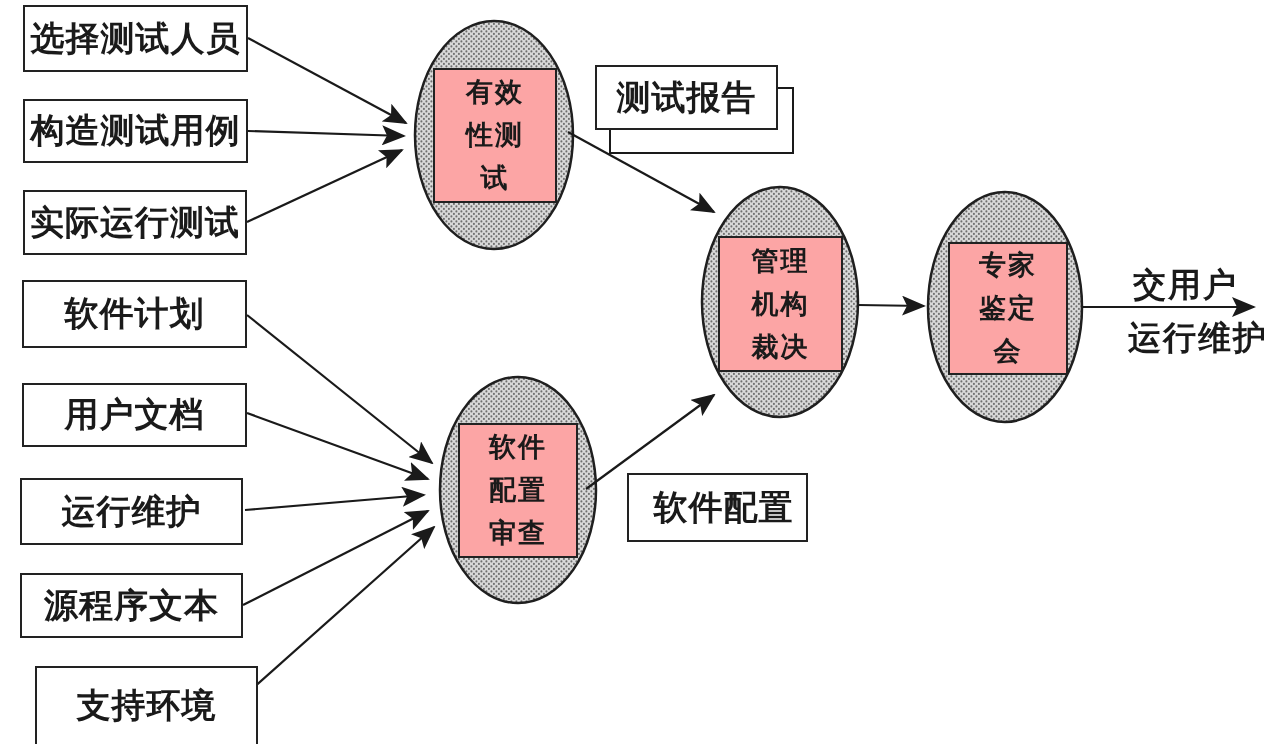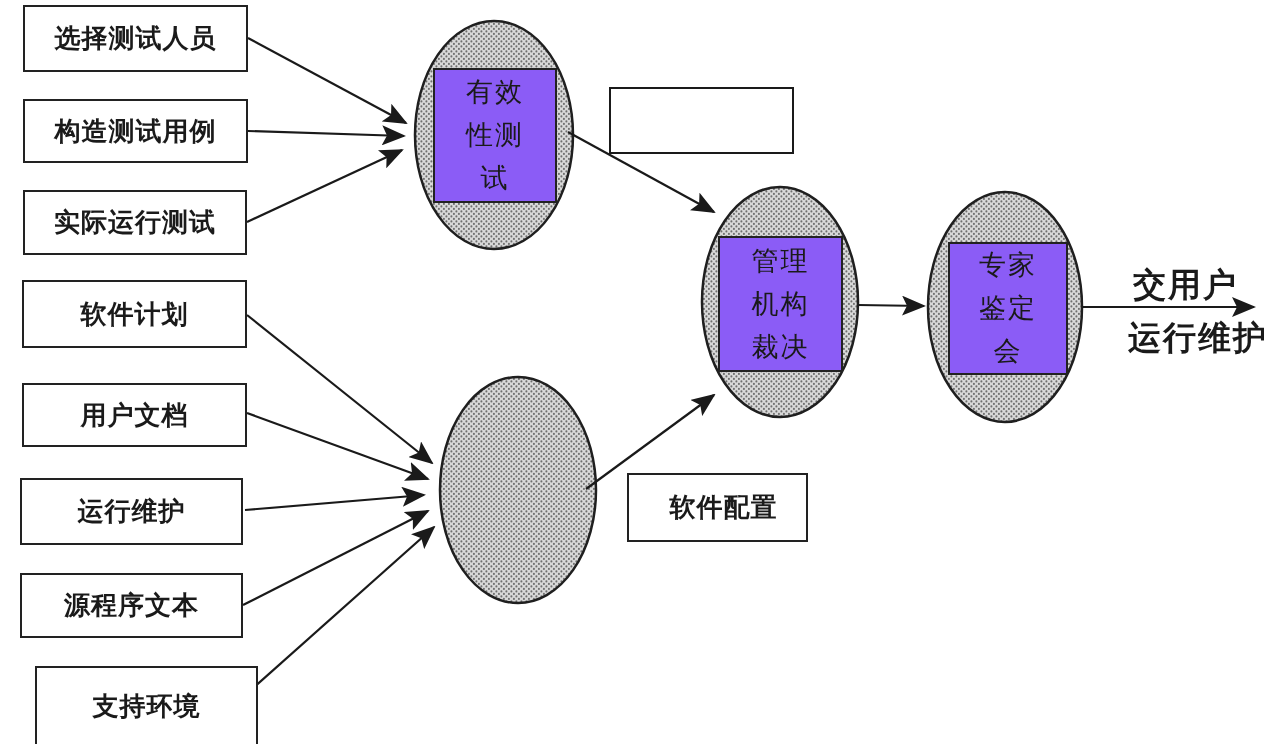--- a/index.html
+++ b/index.html
@@ -11,29 +11,29 @@
     font-family:"Liberation Serif","DejaVu Serif",serif;
     color:#1a1a1a;
     overflow:hidden;
   }
   #wires{position:absolute;left:0;top:0;z-index:0;}
   .box{
     position:absolute;z-index:2;
     background:#ffffff;
     border:2px solid #222222;
     display:flex;align-items:center;justify-content:center;
-    font-size:26px;font-weight:600;letter-spacing:1px;
+    font-size:34px;font-weight:600;letter-spacing:1px;
     white-space:nowrap;
   }
   .elabel{
     position:absolute;z-index:2;
-    background:#8b5cf6;
+    background:#fca5a5;
     border:2px solid #222222;
     display:flex;flex-direction:column;align-items:center;justify-content:center;
-    font-size:27px;font-weight:400;letter-spacing:2px;
+    font-size:27px;font-weight:700;letter-spacing:2px;
     line-height:43px;text-align:center;
   }
   .elabel span{display:block;}
   .edge-label{
     position:absolute;z-index:2;
     font-size:33px;font-weight:600;letter-spacing:2px;
     white-space:nowrap;
   }
 </style>
 </head>
@@ -84,29 +84,35 @@
   <div class="box" style="left:22px;top:383px;width:225px;height:64px;">用户文档</div>
   <div class="box" style="left:20px;top:478px;width:223px;height:67px;">运行维护</div>
   <div class="box" style="left:20px;top:573px;width:223px;height:65px;">源程序文本</div>
   <div class="box" style="left:35px;top:666px;width:223px;height:80px;">支持环境</div>
 
   <div class="elabel" style="left:433px;top:68px;width:124px;height:135px;">
     <span>有效</span>
     <span>性测</span>
     <span>试</span>
   </div>
+  <div class="elabel" style="left:458px;top:423px;width:120px;height:135px;">
+    <span>软件</span>
+    <span>配置</span>
+    <span>审查</span>
+  </div>
   <div class="elabel" style="left:718px;top:236px;width:125px;height:136px;">
     <span>管理</span>
     <span>机构</span>
     <span>裁决</span>
   </div>
   <div class="elabel" style="left:948px;top:242px;width:120px;height:133px;">
     <span>专家</span>
     <span>鉴定</span>
     <span>会</span>
   </div>
 
+  <div class="box" style="left:595px;top:65px;width:183px;height:65px;">测试报告</div>
   <div class="box" style="left:627px;top:473px;width:181px;height:69px;padding-left:12px;">软件配置</div>
 
   <div class="edge-label" style="left:1133px;top:263px;">交用户</div>
   <div class="edge-label" style="left:1128px;top:316px;">运行维护</div>
 
 </div>
 
 </body></html>

